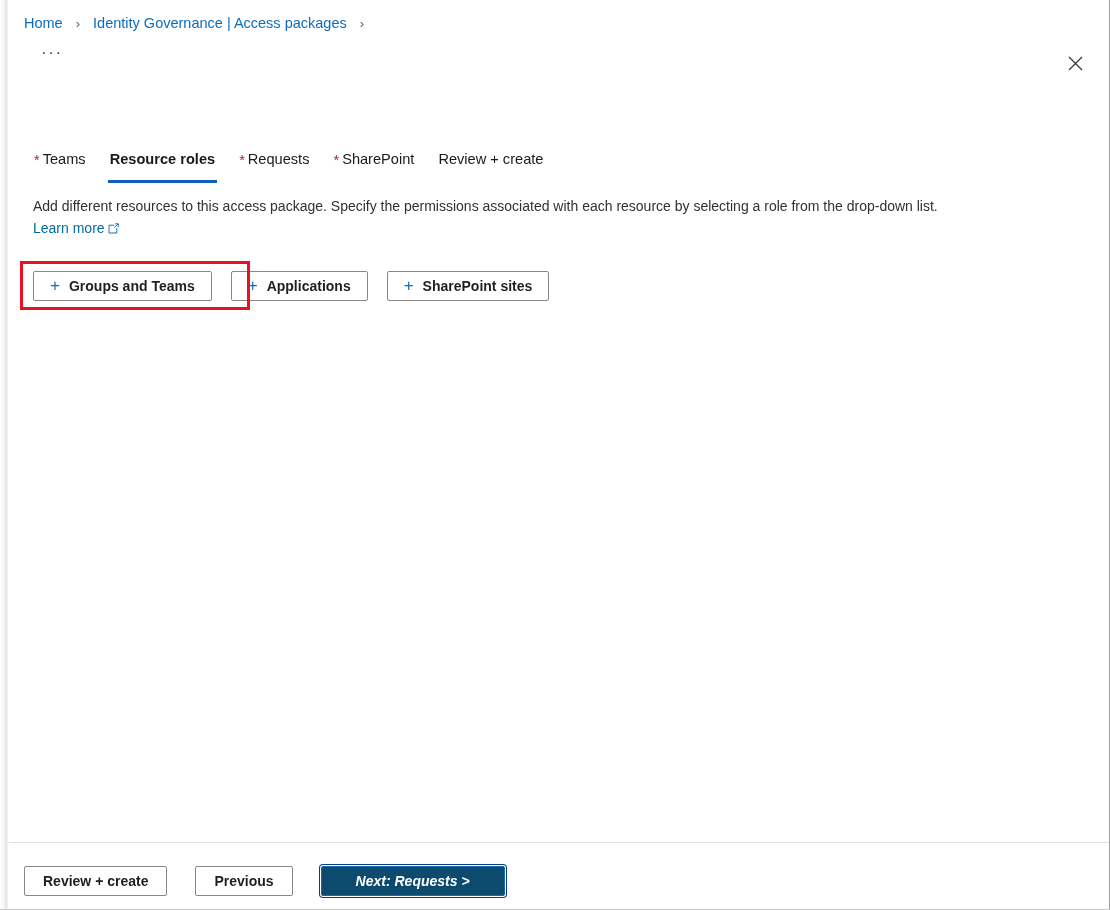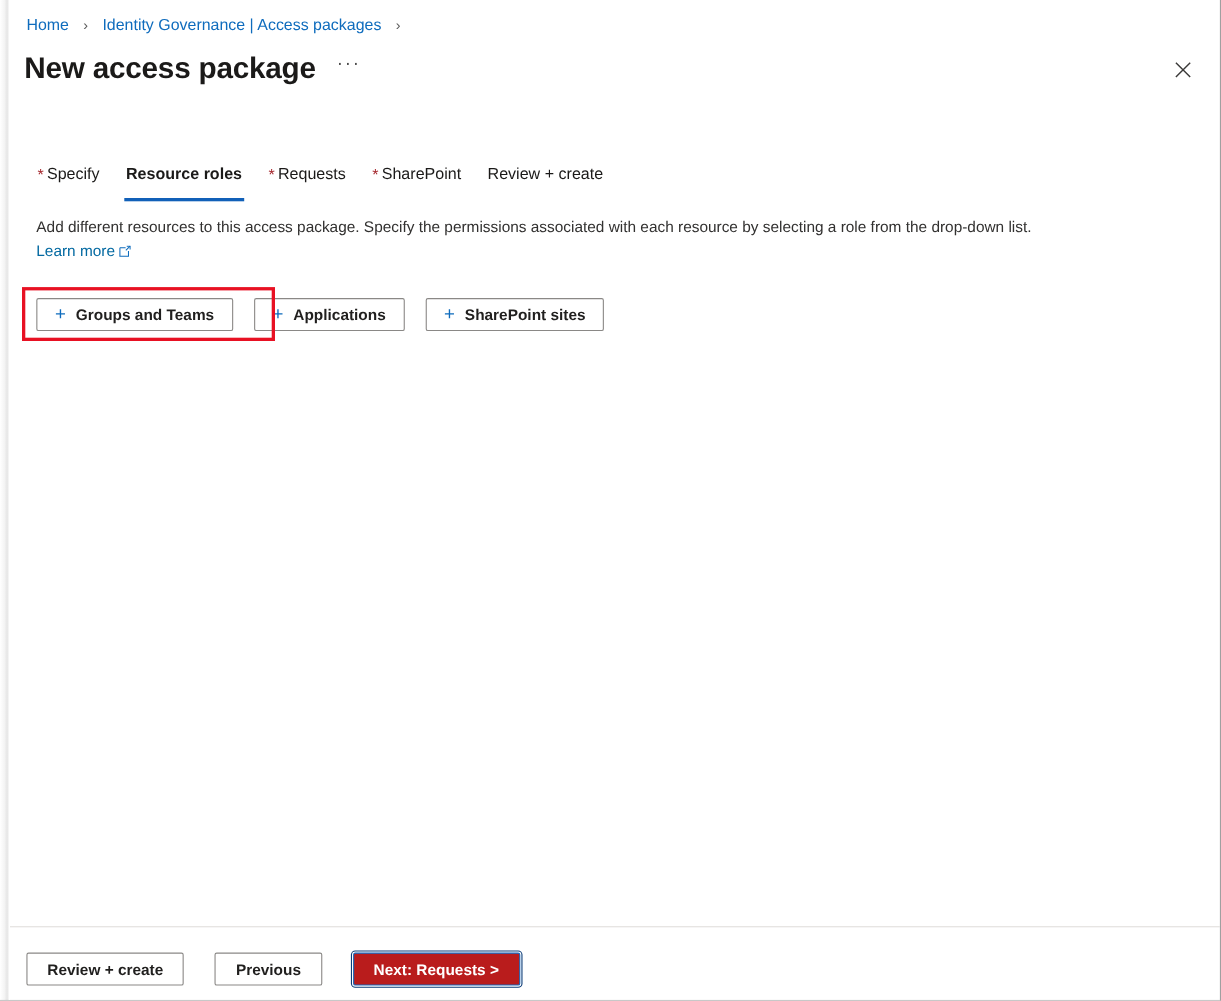--- a/index.html
+++ b/index.html
@@ -277,59 +277,59 @@
     cursor: pointer;
     box-sizing: border-box;
     white-space: nowrap;
   }
   .btn-default {
     border: 1px solid #8a8886;
     background: #ffffff;
     color: #201f1e;
   }
   .btn-primary {
-    background: #b91c1c;
+    background: #0c4a6e;
     color: #ffffff;
     border: 1px solid #1466bc;
     
     box-shadow: 0 0 0 1px #ffffff, 0 0 0 2px #0b3c78;
     font-weight: 700;
-    padding: 0 18px;
+    padding: 0 34px;
+    font-style: italic;
   }
 </style>
 </head>
 <body>
 
 <div class="screen">
 
   <div class="blade-shadow"></div>
   <div class="blade-left-line"></div>
 
   <div class="breadcrumb">
     <span class="crumb">Home</span>
     <span class="sep">›</span>
     <span class="crumb">Identity Governance | Access packages</span>
     <span class="sep">›</span>
   </div>
 
   <div class="title-row">
-    <div class="page-title">New access package</div>
     <div class="ellipsis-btn">···</div>
   </div>
 
   <div class="close-btn">
     <svg width="15" height="15" viewBox="0 0 15 15">
       <path d="M1 1 L14 14 M14 1 L1 14" stroke="#3b3a39" stroke-width="1.3" fill="none"></path>
     </svg>
   </div>
 
   <div class="tabs">
     <div class="tab">
       <span class="req">*</span>
-        <span>Specify</span>
+        <span>Teams</span>
     </div>
     <div class="tab active">
       <span>Resource roles</span>
     </div>
     <div class="tab">
       <span class="req">*</span>
         <span>Requests</span>
     </div>
     <div class="tab">
       <span class="req">*</span>

